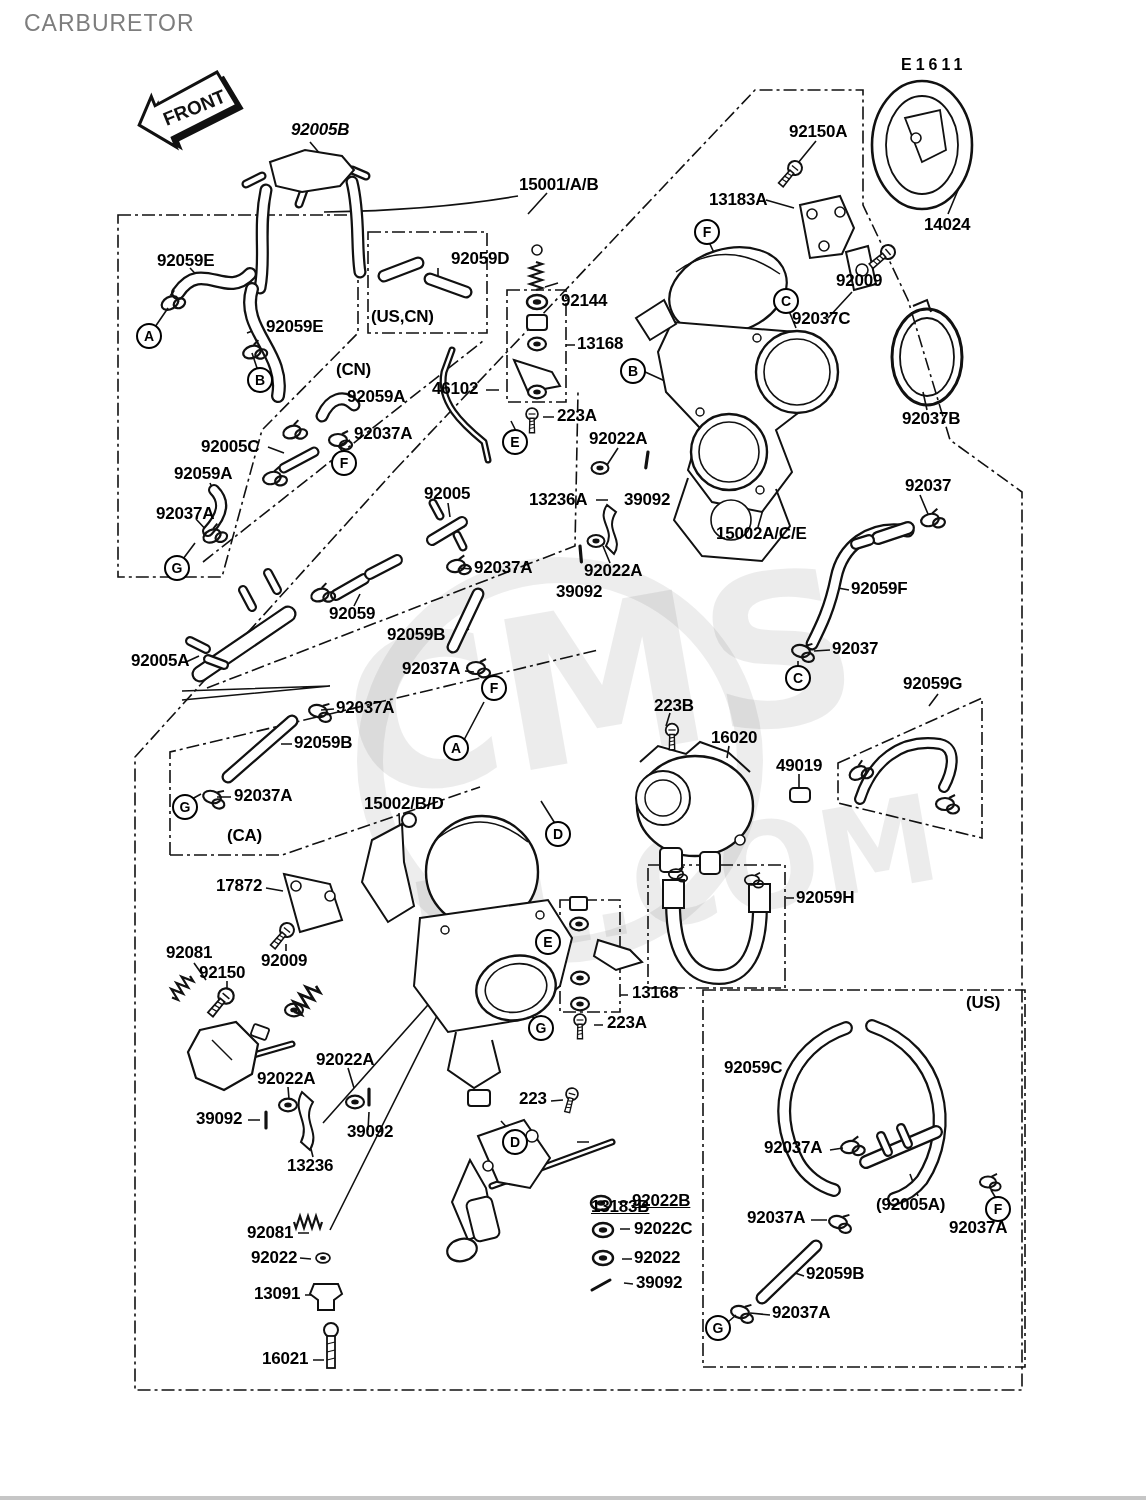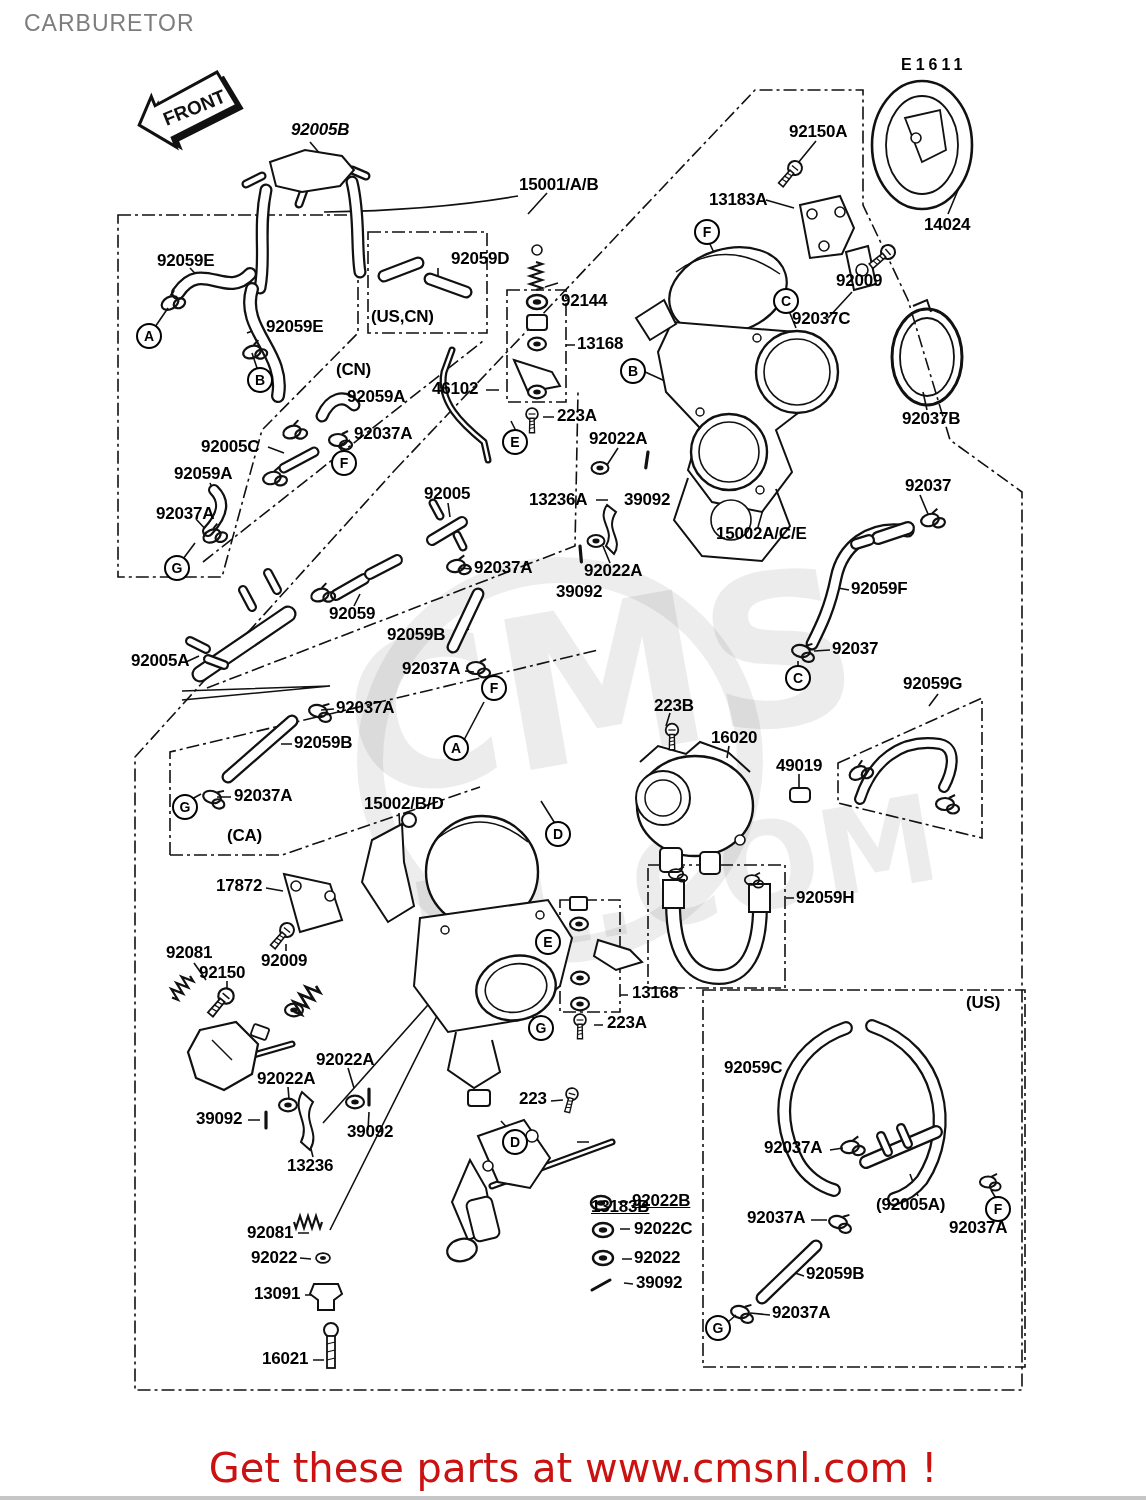--- a/index.html
+++ b/index.html
@@ -420,15 +420,14 @@
       <div class="callout" style="left: 535px; top: 929px;">E</div>
       <div class="callout" style="left: 528px; top: 1015px;">G</div>
       <div class="callout" style="left: 785px; top: 665px;">C</div>
       <div class="callout" style="left: 172px; top: 794px;">G</div>
       <div class="callout" style="left: 481px; top: 675px;">F</div>
       <div class="callout" style="left: 502px; top: 1129px;">D</div>
       <div class="callout" style="left: 985px; top: 1196px;">F</div>
       <div class="callout" style="left: 705px; top: 1315px;">G</div>
     </div>
 
-  <div class="banner">Get these parts at www.cmsnl.com !</div>
   <div class="bottom-strip"></div>
 </div>
 
 </body></html>

